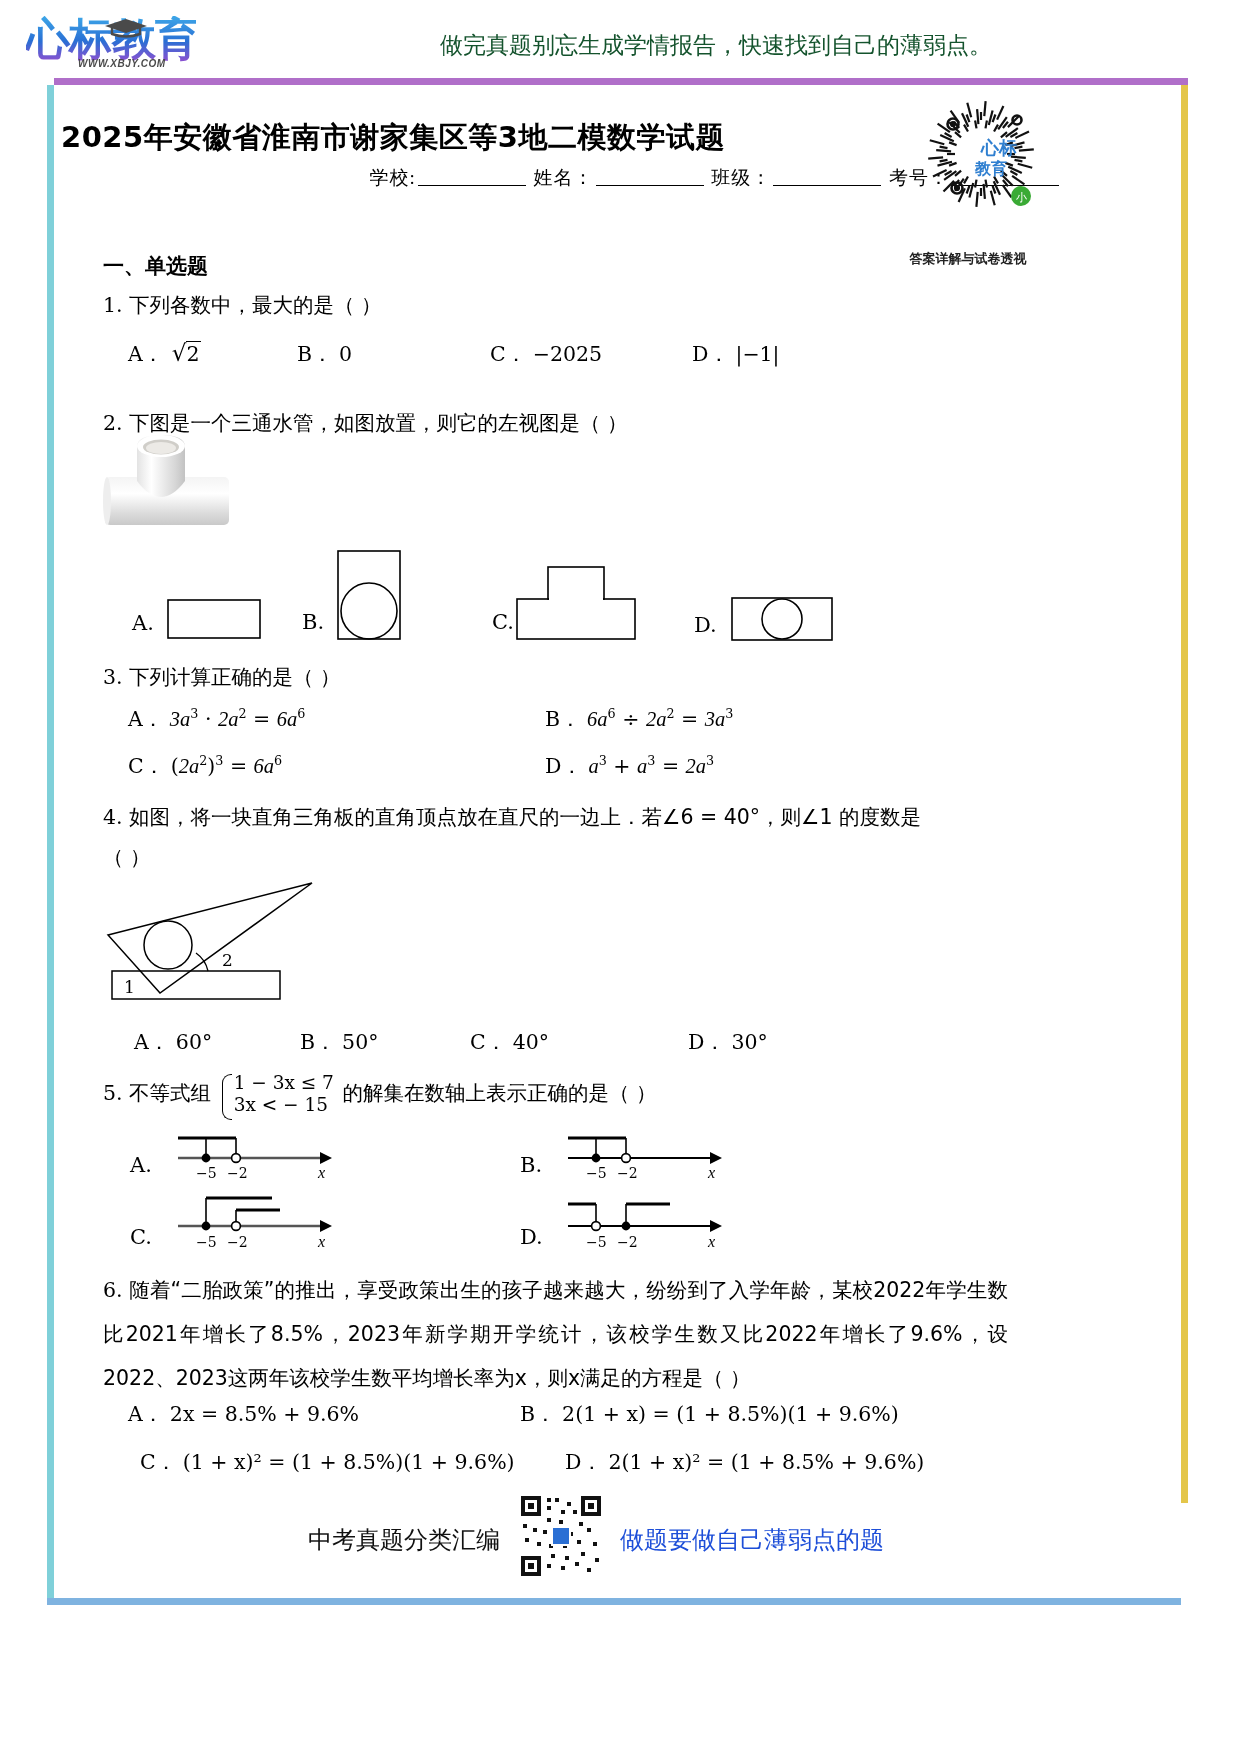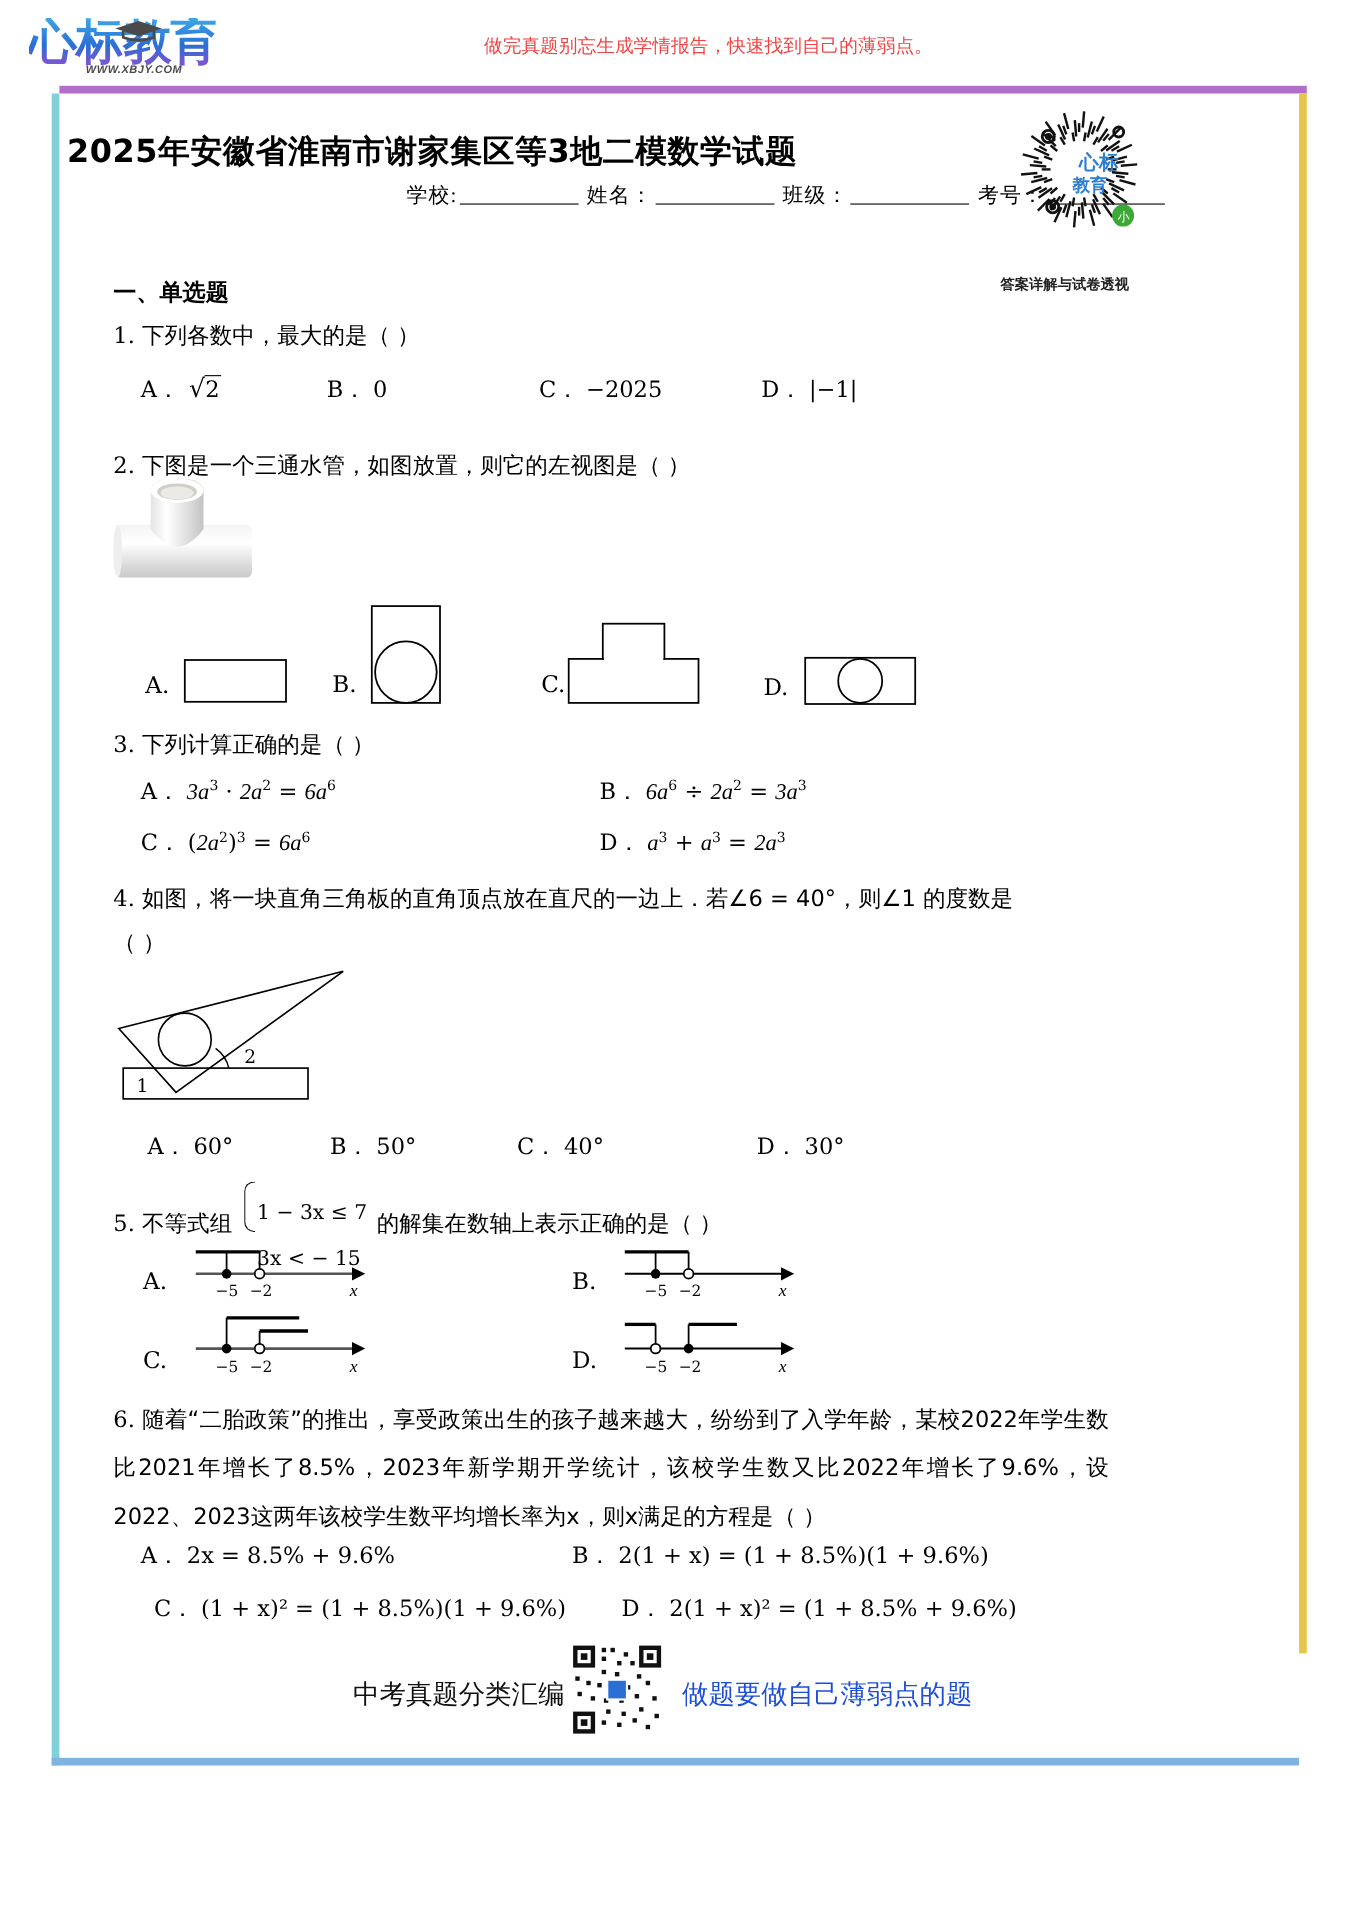--- a/index.html
+++ b/index.html
@@ -34,21 +34,21 @@
     font-family:"Liberation Sans","DejaVu Sans",sans-serif;
     font-size:10px;font-style:italic;font-weight:bold;color:#4b4b4b;
     letter-spacing:.5px;
   }
   .logo-cap{
     position:absolute;left:78px;top:2px;width:44px;height:20px;
   }
   .banner-slogan{
     position:absolute;left:440px;top:30px;
     font-family:Liberation Serif, serif;
-    font-size:17px;color:#ef4444;white-space:nowrap;
+    font-size:23px;color:#14532d;white-space:nowrap;
   }
 
   
   .bar-purple{position:absolute;left:54px;top:78px;width:1134px;height:7px;background:#b06fc9;}
   .bar-left{position:absolute;left:47px;top:85px;width:7px;height:1520px;background:#7fd0d9;}
   .bar-right{position:absolute;left:1181px;top:85px;width:7px;height:1418px;background:#e4c64a;}
   .bar-bottom{position:absolute;left:47px;top:1598px;width:1134px;height:7px;background:#7fb3e0;}
 
   
   .doc-title{
@@ -99,29 +99,29 @@
   
   .sysbrace{
     display:inline-block;vertical-align:middle;position:relative;
     margin:0 2px;padding-left:14px;
   }
   .sysbrace:before{
     content:"";position:absolute;left:2px;top:2px;width:9px;height:44px;
     border-left:1.6px solid #000;border-top:1.6px solid #000;border-bottom:1.6px solid #000;
     border-radius:9px 0 0 9px;
   }
-  .sysbrace .row{display:block;font-size:18.5px;line-height:22px;white-space:nowrap;margin-top:20px;}
+  .sysbrace .row{display:block;font-size:18.5px;line-height:22px;white-space:nowrap;}
 
   
   .pipe{position:absolute;left:103px;top:425px;width:128px;height:103px;}
   svg{display:block;overflow:visible;}
 
   
   .footer-left{
-    position:absolute;left:321px;top:1524px;
+    position:absolute;left:308px;top:1524px;
     font-family:Liberation Sans, sans-serif;font-size:24px;color:#111;white-space:nowrap;
   }
   .footer-right{
     position:absolute;left:620px;top:1524px;
     font-family:"DejaVu Sans",sans-serif;font-size:24px;color:#1d4ed8;white-space:nowrap;
   }
   .footer-qr{position:absolute;left:517px;top:1492px;width:88px;height:88px;}
 </style>
 </head>
 <body>

